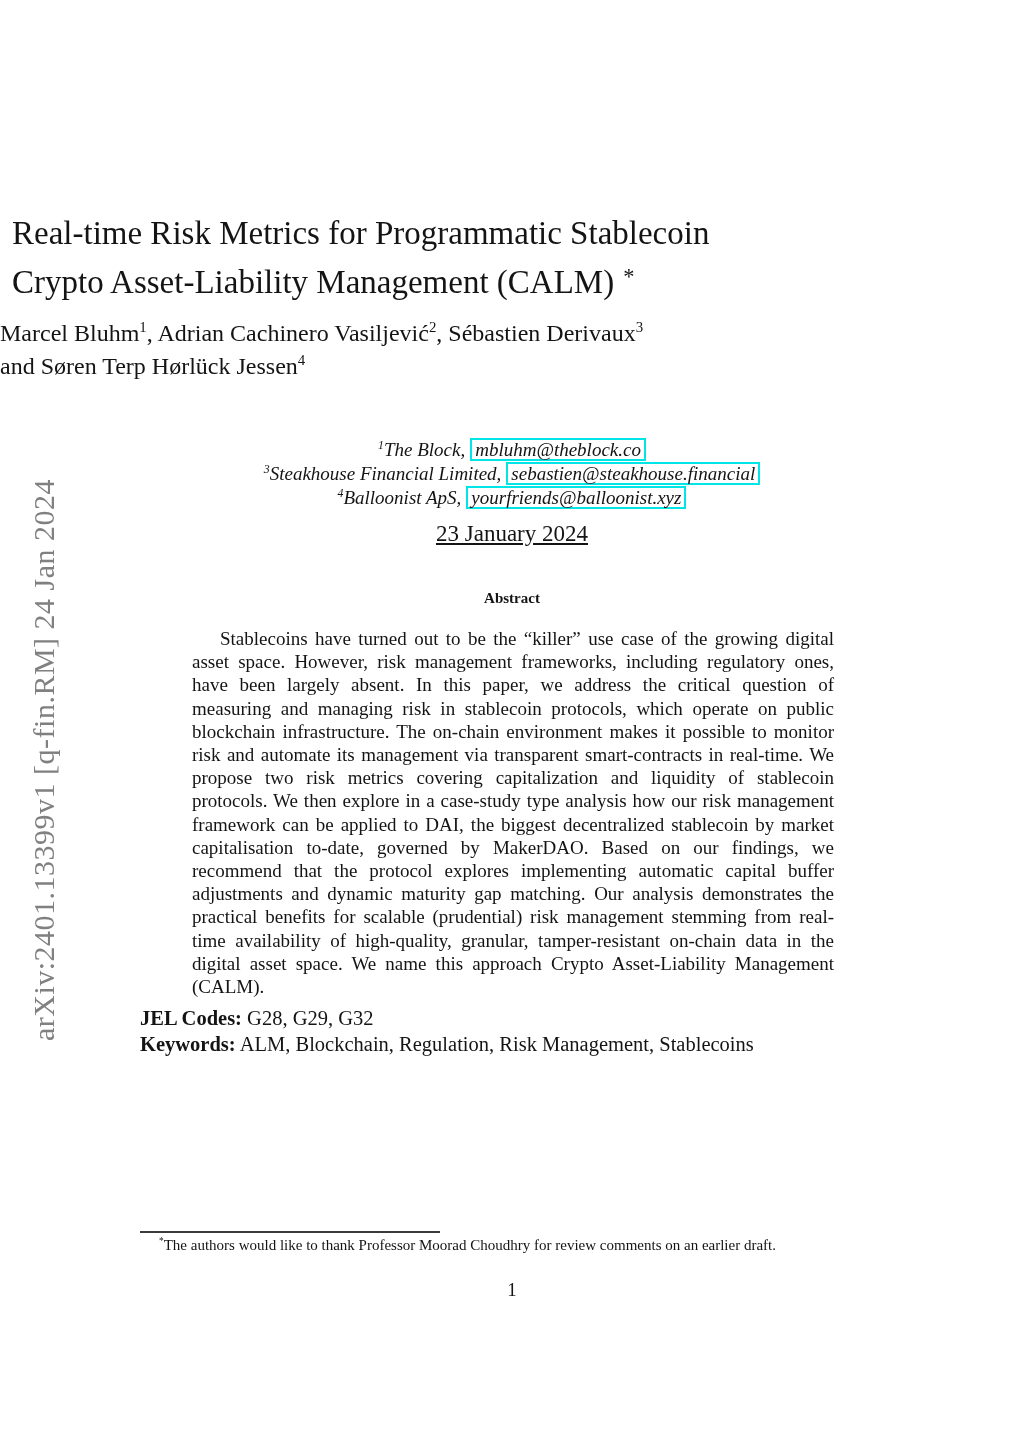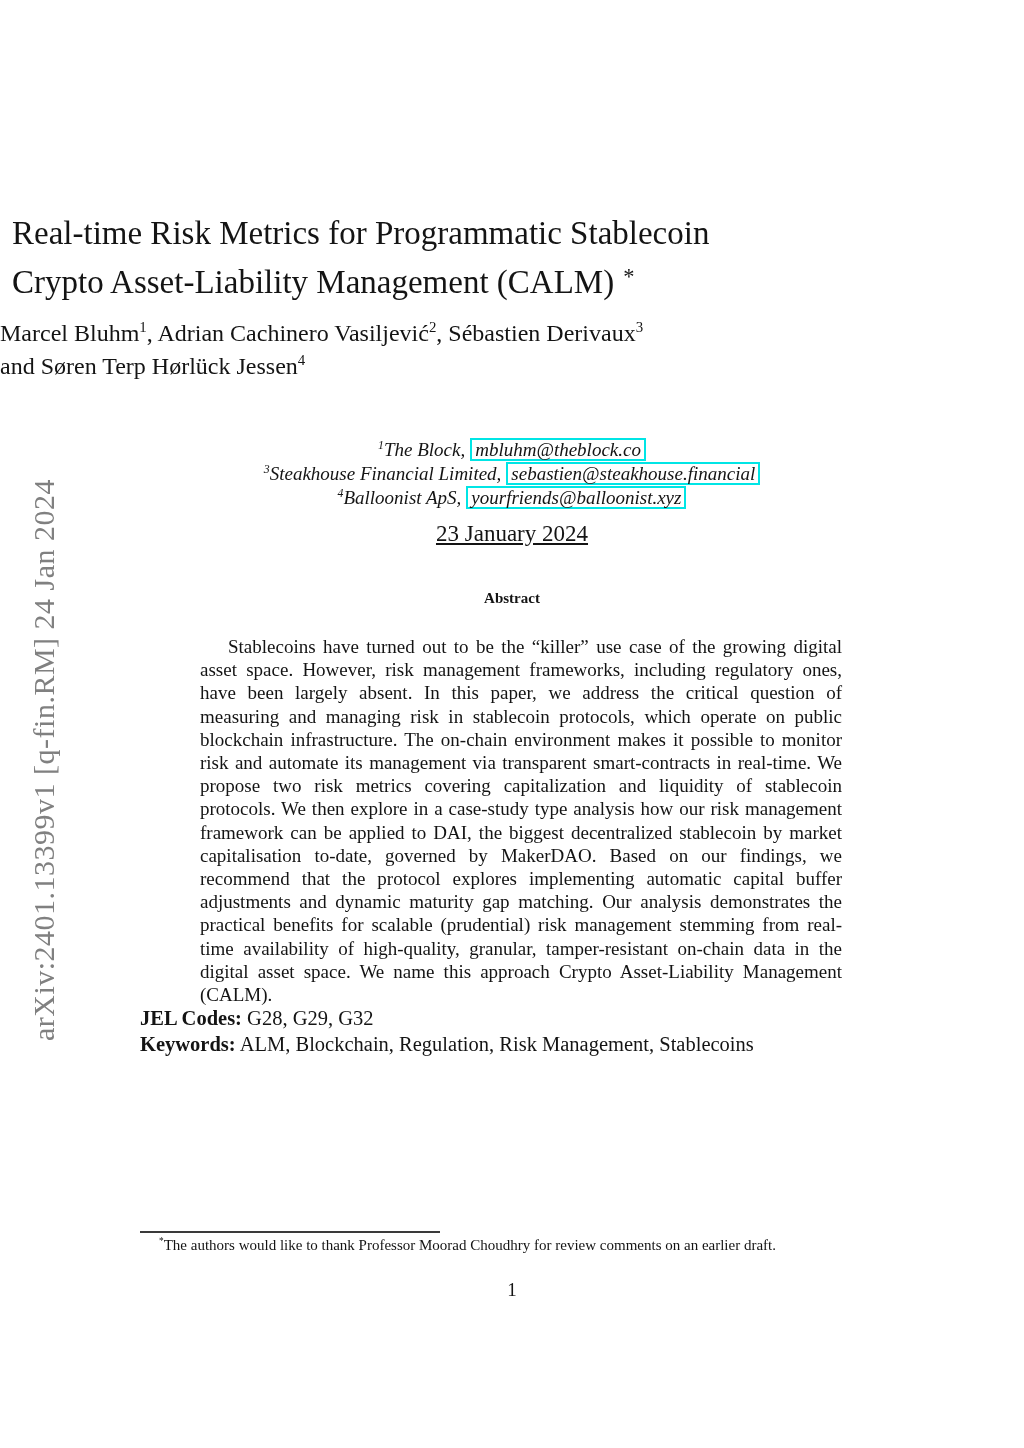--- a/index.html
+++ b/index.html
@@ -84,21 +84,21 @@
     width: 100%;
     text-align: center;
     font-size: 15px;
     font-weight: bold;
   }
   .abstract-body {
     position: absolute;
     top: 627px;
     left: 192px;
     width: 642px;
-    margin: 8px;
+    margin: 0;
     font-size: 19px;
     line-height: 23.2px;
     text-align: justify;
     text-indent: 28px;
   }
   .meta {
     position: absolute;
     top: 1005px;
     left: 140px;
     width: 744px;

